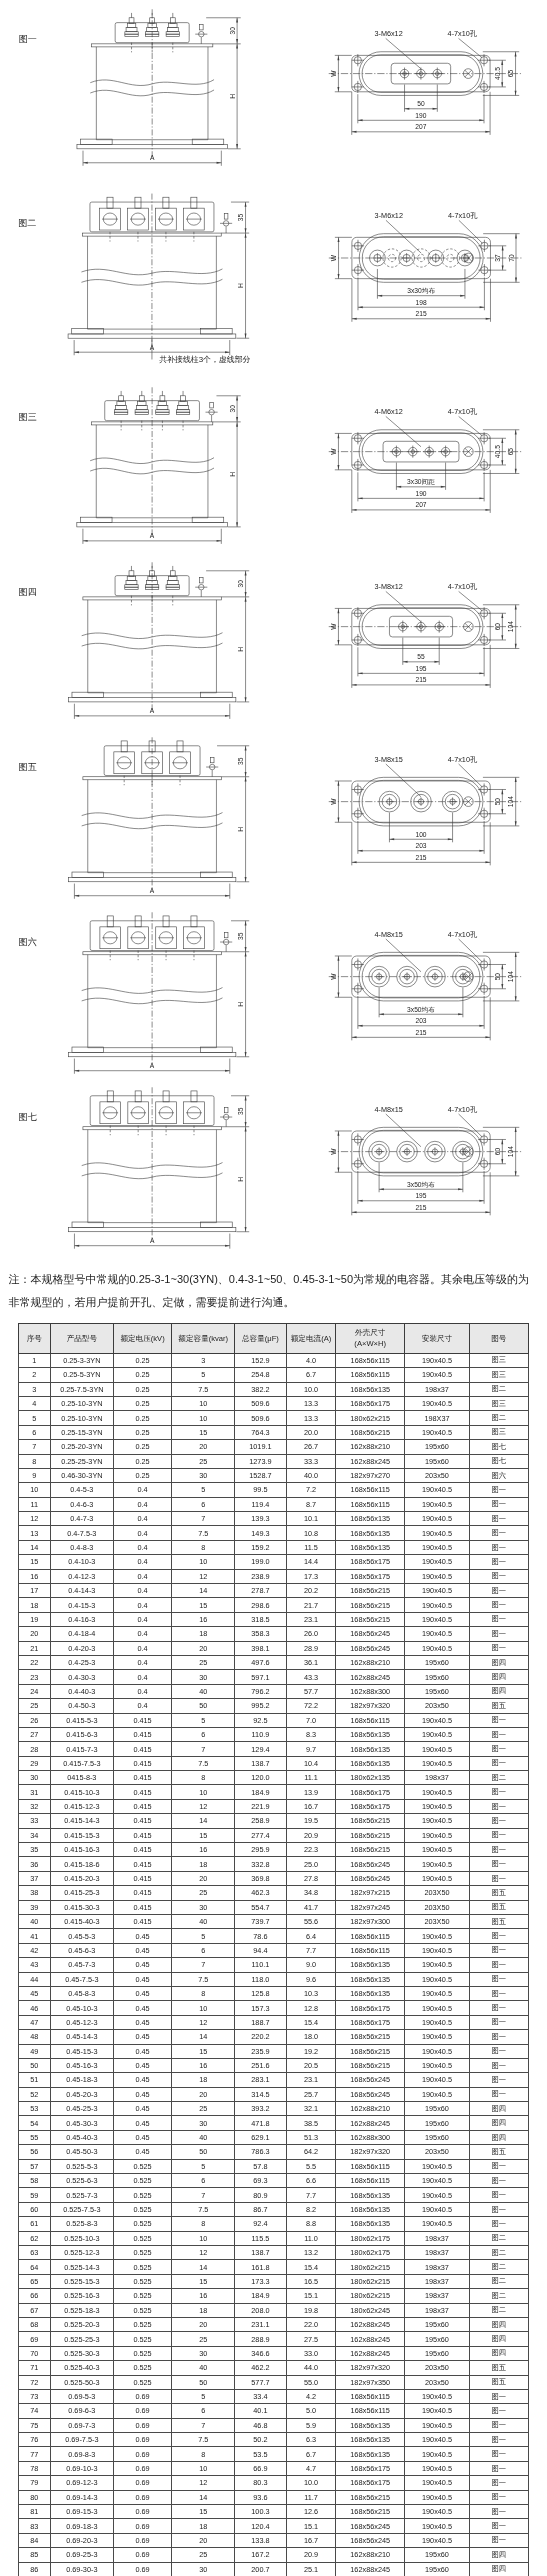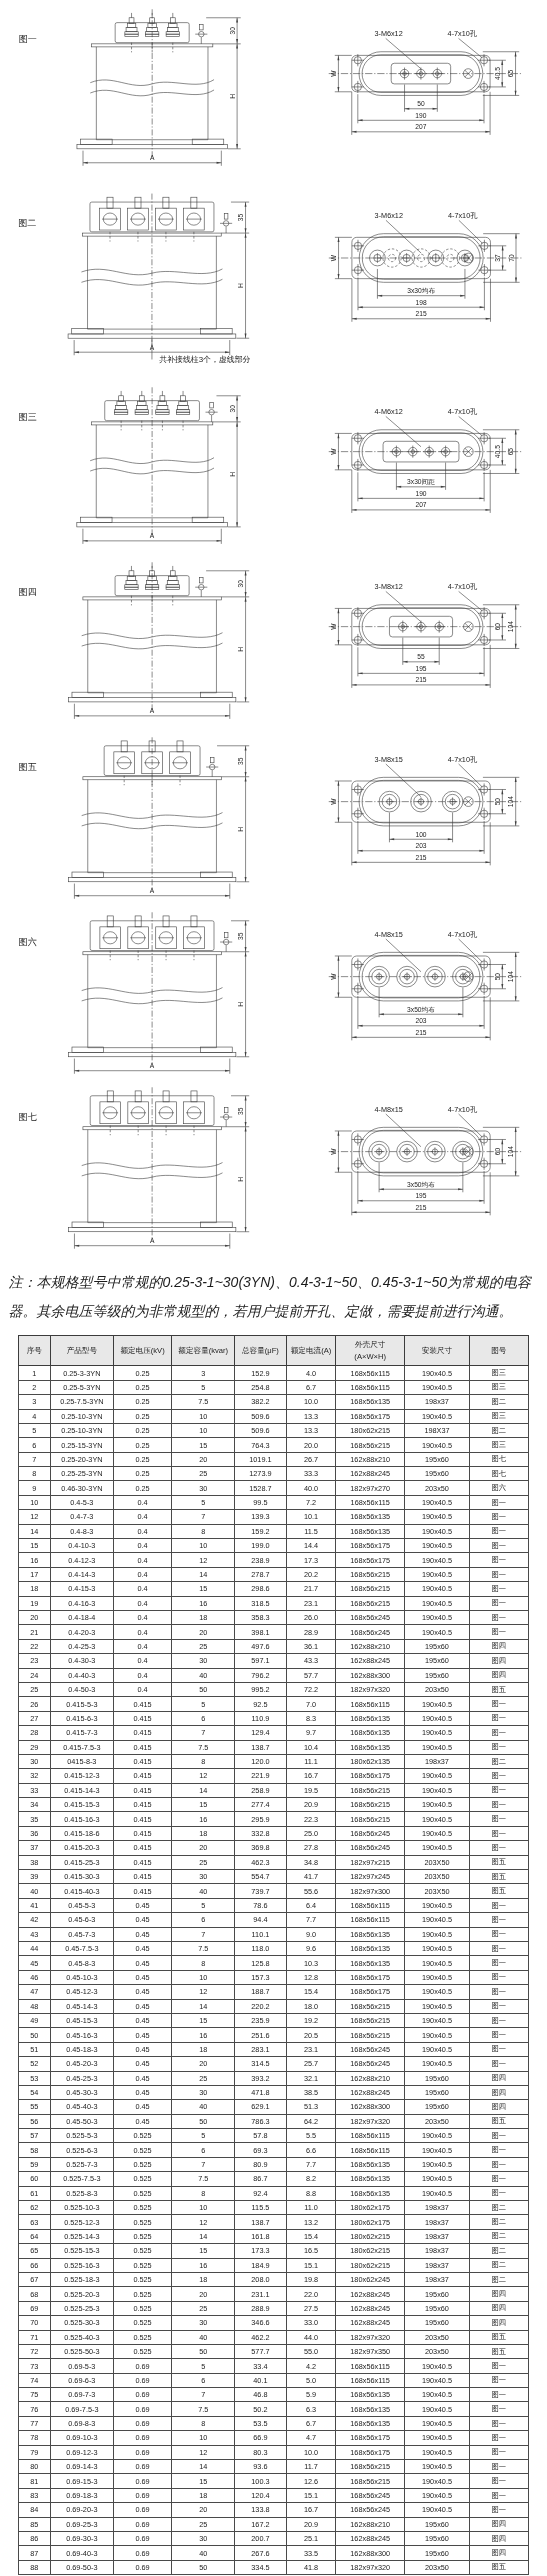--- a/index.html
+++ b/index.html
@@ -1,20 +1,20 @@
 <!DOCTYPE html>
 <html style="font-size:9.7px"><head>
 <meta charset="utf-8">
 <style>
   html,body{margin:0;padding:0;background:#ffffff;}
   body{width:547px;font-family:"Liberation Sans",sans-serif;color:#222;}
   .figs{padding-top:2.4px;}
   .fig-block{width:547px;position:relative;}
   svg text{font-family:"Liberation Sans",sans-serif;}
-  .note{margin:9.7px 0 0 8.5px;width:530px;font-size:14px;line-height:2.1;color:#1c1c1c;font-style:italic;}
+  .note{margin:9.7px 0 0 8.5px;width:530px;font-size:11px;line-height:2.1;color:#1c1c1c;}
   .table-wrap{margin:8.5px 0 11px 17.6px;}
   table{border-collapse:collapse;table-layout:fixed;width:511px;font-size:7.3px;color:#222;border:1.2px solid #3c3c3c;}
   th{background:#e8e8e8;font-weight:normal;border:0.6px solid #3c3c3c;height:29px;white-space:pre-line;font-size:7.6px;line-height:1.5;padding:0 0.6px;}
   td{border:0.6px solid #4a4a4a;text-align:center;height:13.4px;padding:0 0.6px;overflow:hidden;white-space:nowrap;}
 </style>
 </head>
 <body>
 
 <div class="figs">
     <div class="fig-block"><svg width="547" height="182" viewBox="0 0 900 300">
@@ -1078,26 +1078,48 @@
           <td>0.4-5-3</td>
           <td>0.4</td>
           <td>5</td>
           <td>99.5</td>
           <td>7.2</td>
           <td>168x56x115</td>
           <td>190x40.5</td>
           <td>图一</td>
         </tr>
         <tr>
+          <td>11</td>
+          <td>0.4-6-3</td>
+          <td>0.4</td>
+          <td>6</td>
+          <td>119.4</td>
+          <td>8.7</td>
+          <td>168x56x115</td>
+          <td>190x40.5</td>
+          <td>图一</td>
+        </tr>
+        <tr>
           <td>12</td>
           <td>0.4-7-3</td>
           <td>0.4</td>
           <td>7</td>
           <td>139.3</td>
           <td>10.1</td>
+          <td>168x56x135</td>
+          <td>190x40.5</td>
+          <td>图一</td>
+        </tr>
+        <tr>
+          <td>13</td>
+          <td>0.4-7.5-3</td>
+          <td>0.4</td>
+          <td>7.5</td>
+          <td>149.3</td>
+          <td>10.8</td>
           <td>168x56x135</td>
           <td>190x40.5</td>
           <td>图一</td>
         </tr>
         <tr>
           <td>14</td>
           <td>0.4-8-3</td>
           <td>0.4</td>
           <td>8</td>
           <td>159.2</td>
@@ -1276,20 +1298,31 @@
           <td>0415-8-3</td>
           <td>0.415</td>
           <td>8</td>
           <td>120.0</td>
           <td>11.1</td>
           <td>180x62x135</td>
           <td>198x37</td>
           <td>图二</td>
         </tr>
         <tr>
+          <td>31</td>
+          <td>0.415-10-3</td>
+          <td>0.415</td>
+          <td>10</td>
+          <td>184.9</td>
+          <td>13.9</td>
+          <td>168x56x175</td>
+          <td>190x40.5</td>
+          <td>图一</td>
+        </tr>
+        <tr>
           <td>32</td>
           <td>0.415-12-3</td>
           <td>0.415</td>
           <td>12</td>
           <td>221.9</td>
           <td>16.7</td>
           <td>168x56x175</td>
           <td>190x40.5</td>
           <td>图一</td>
         </tr>

